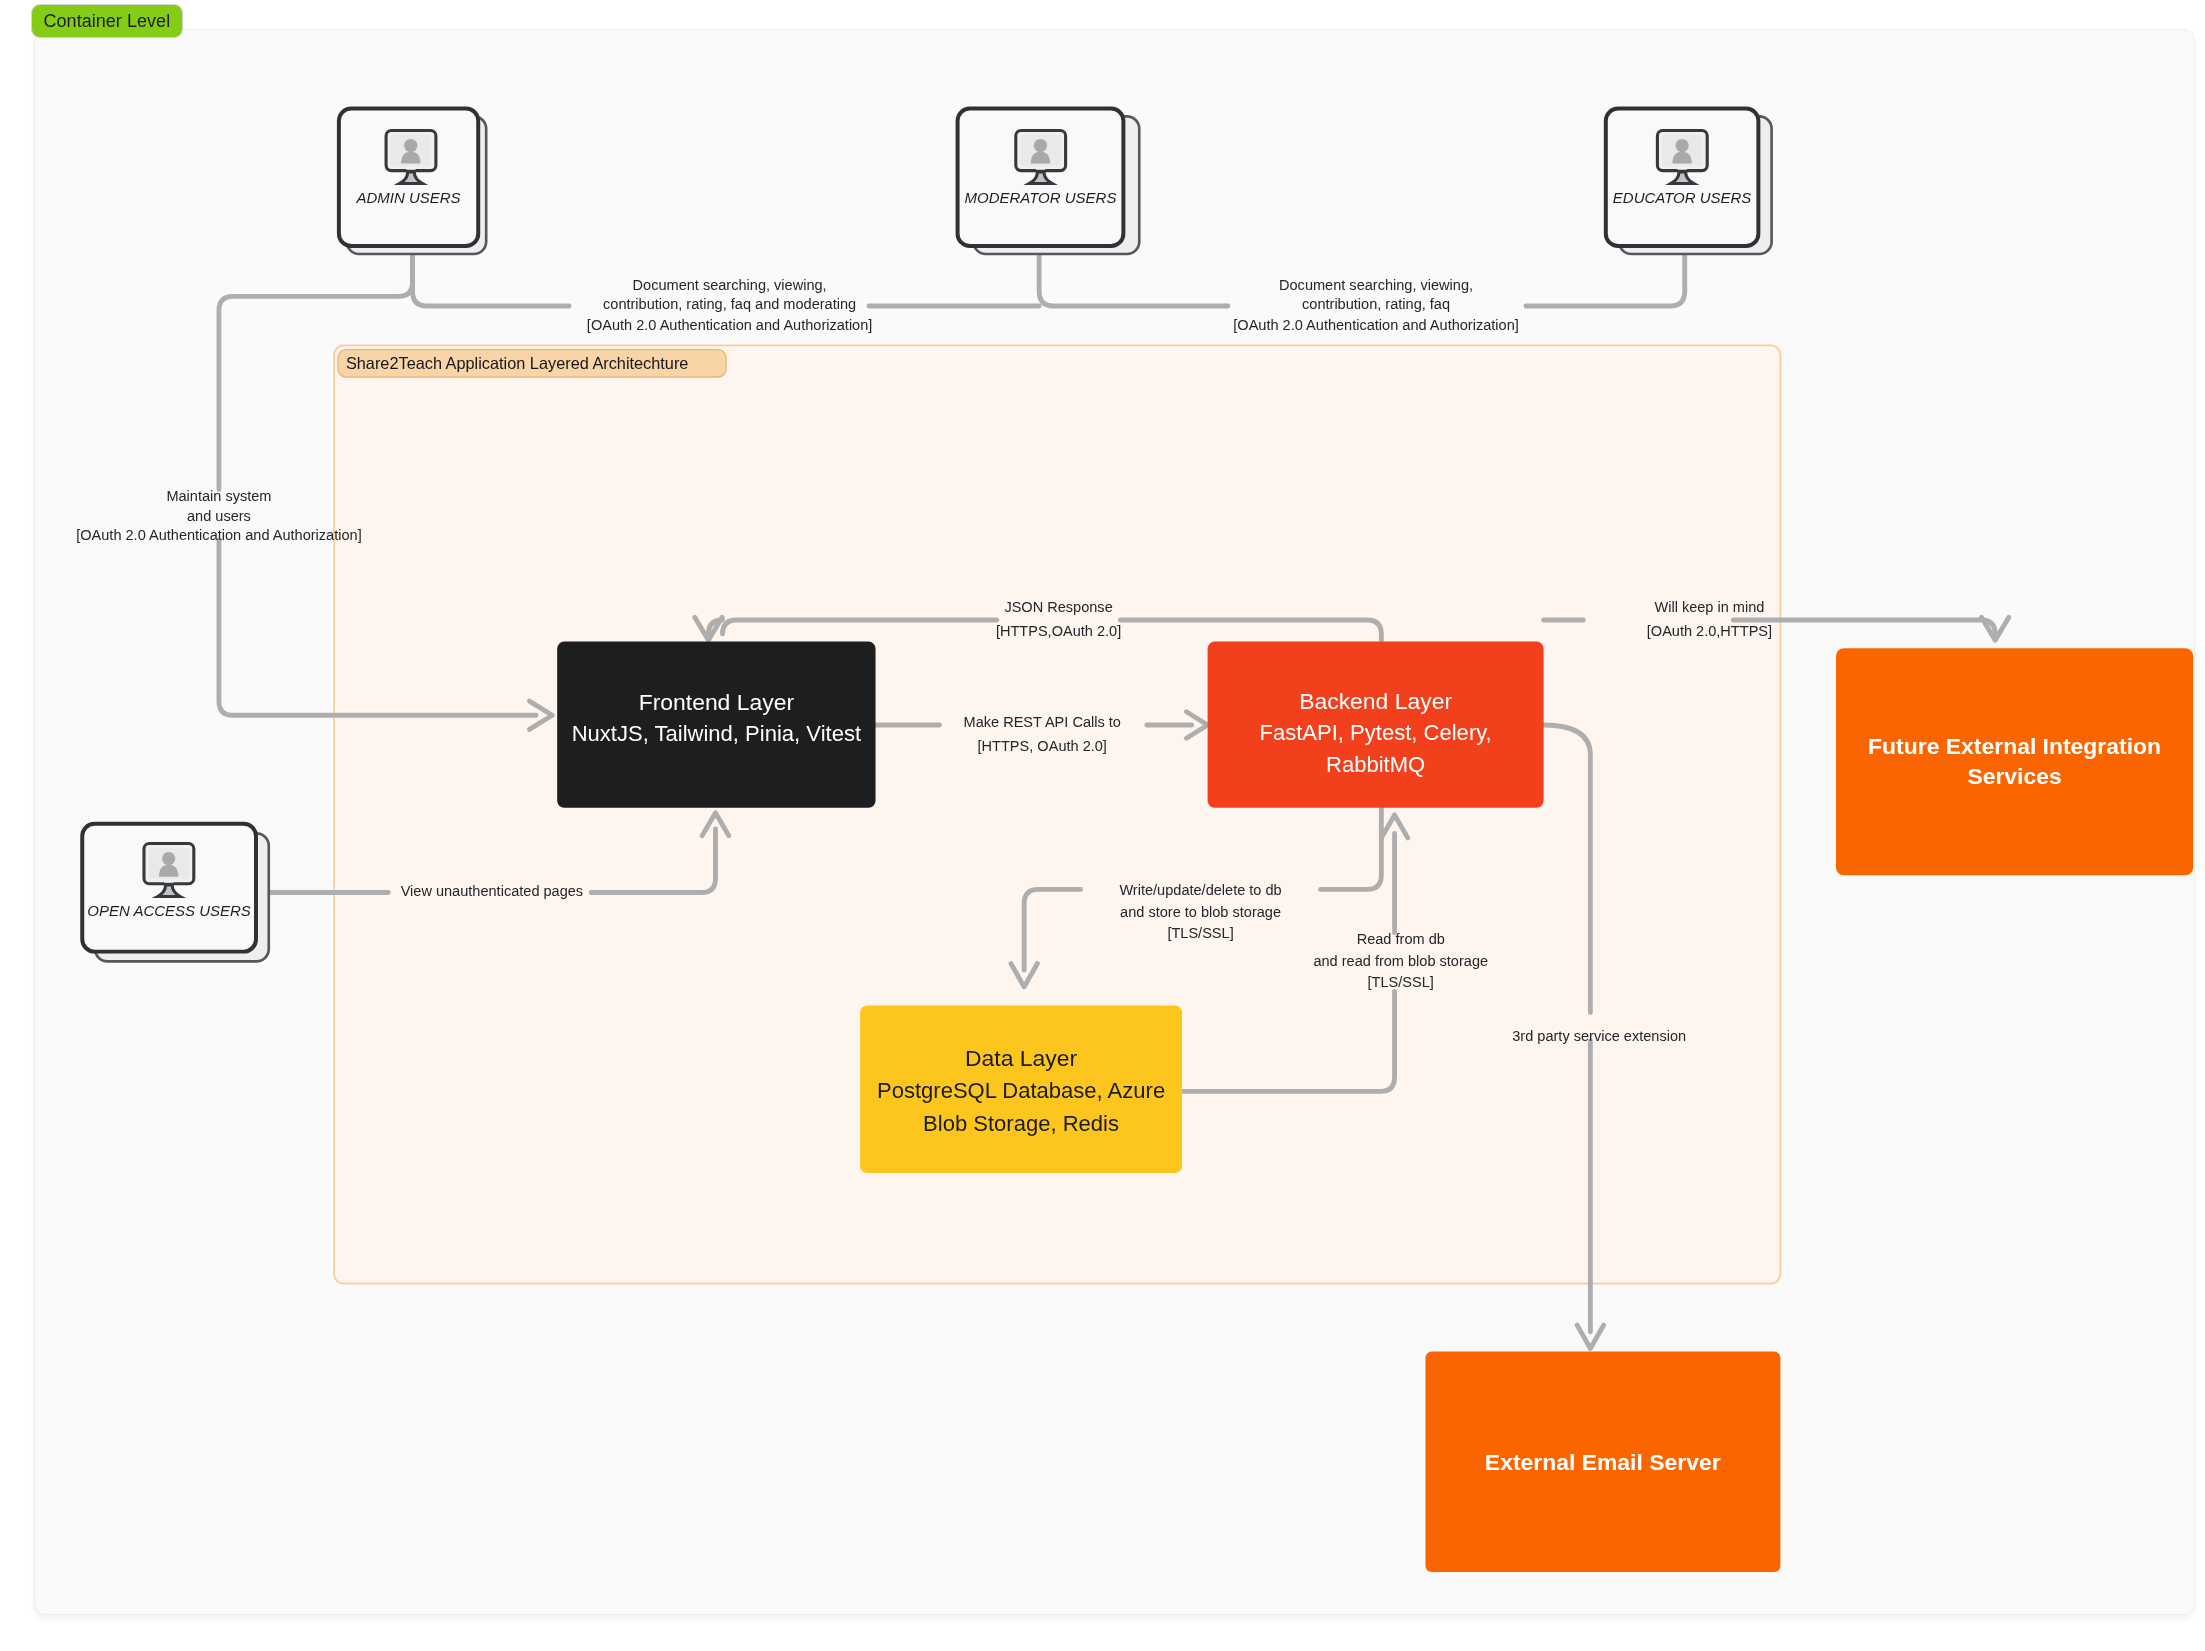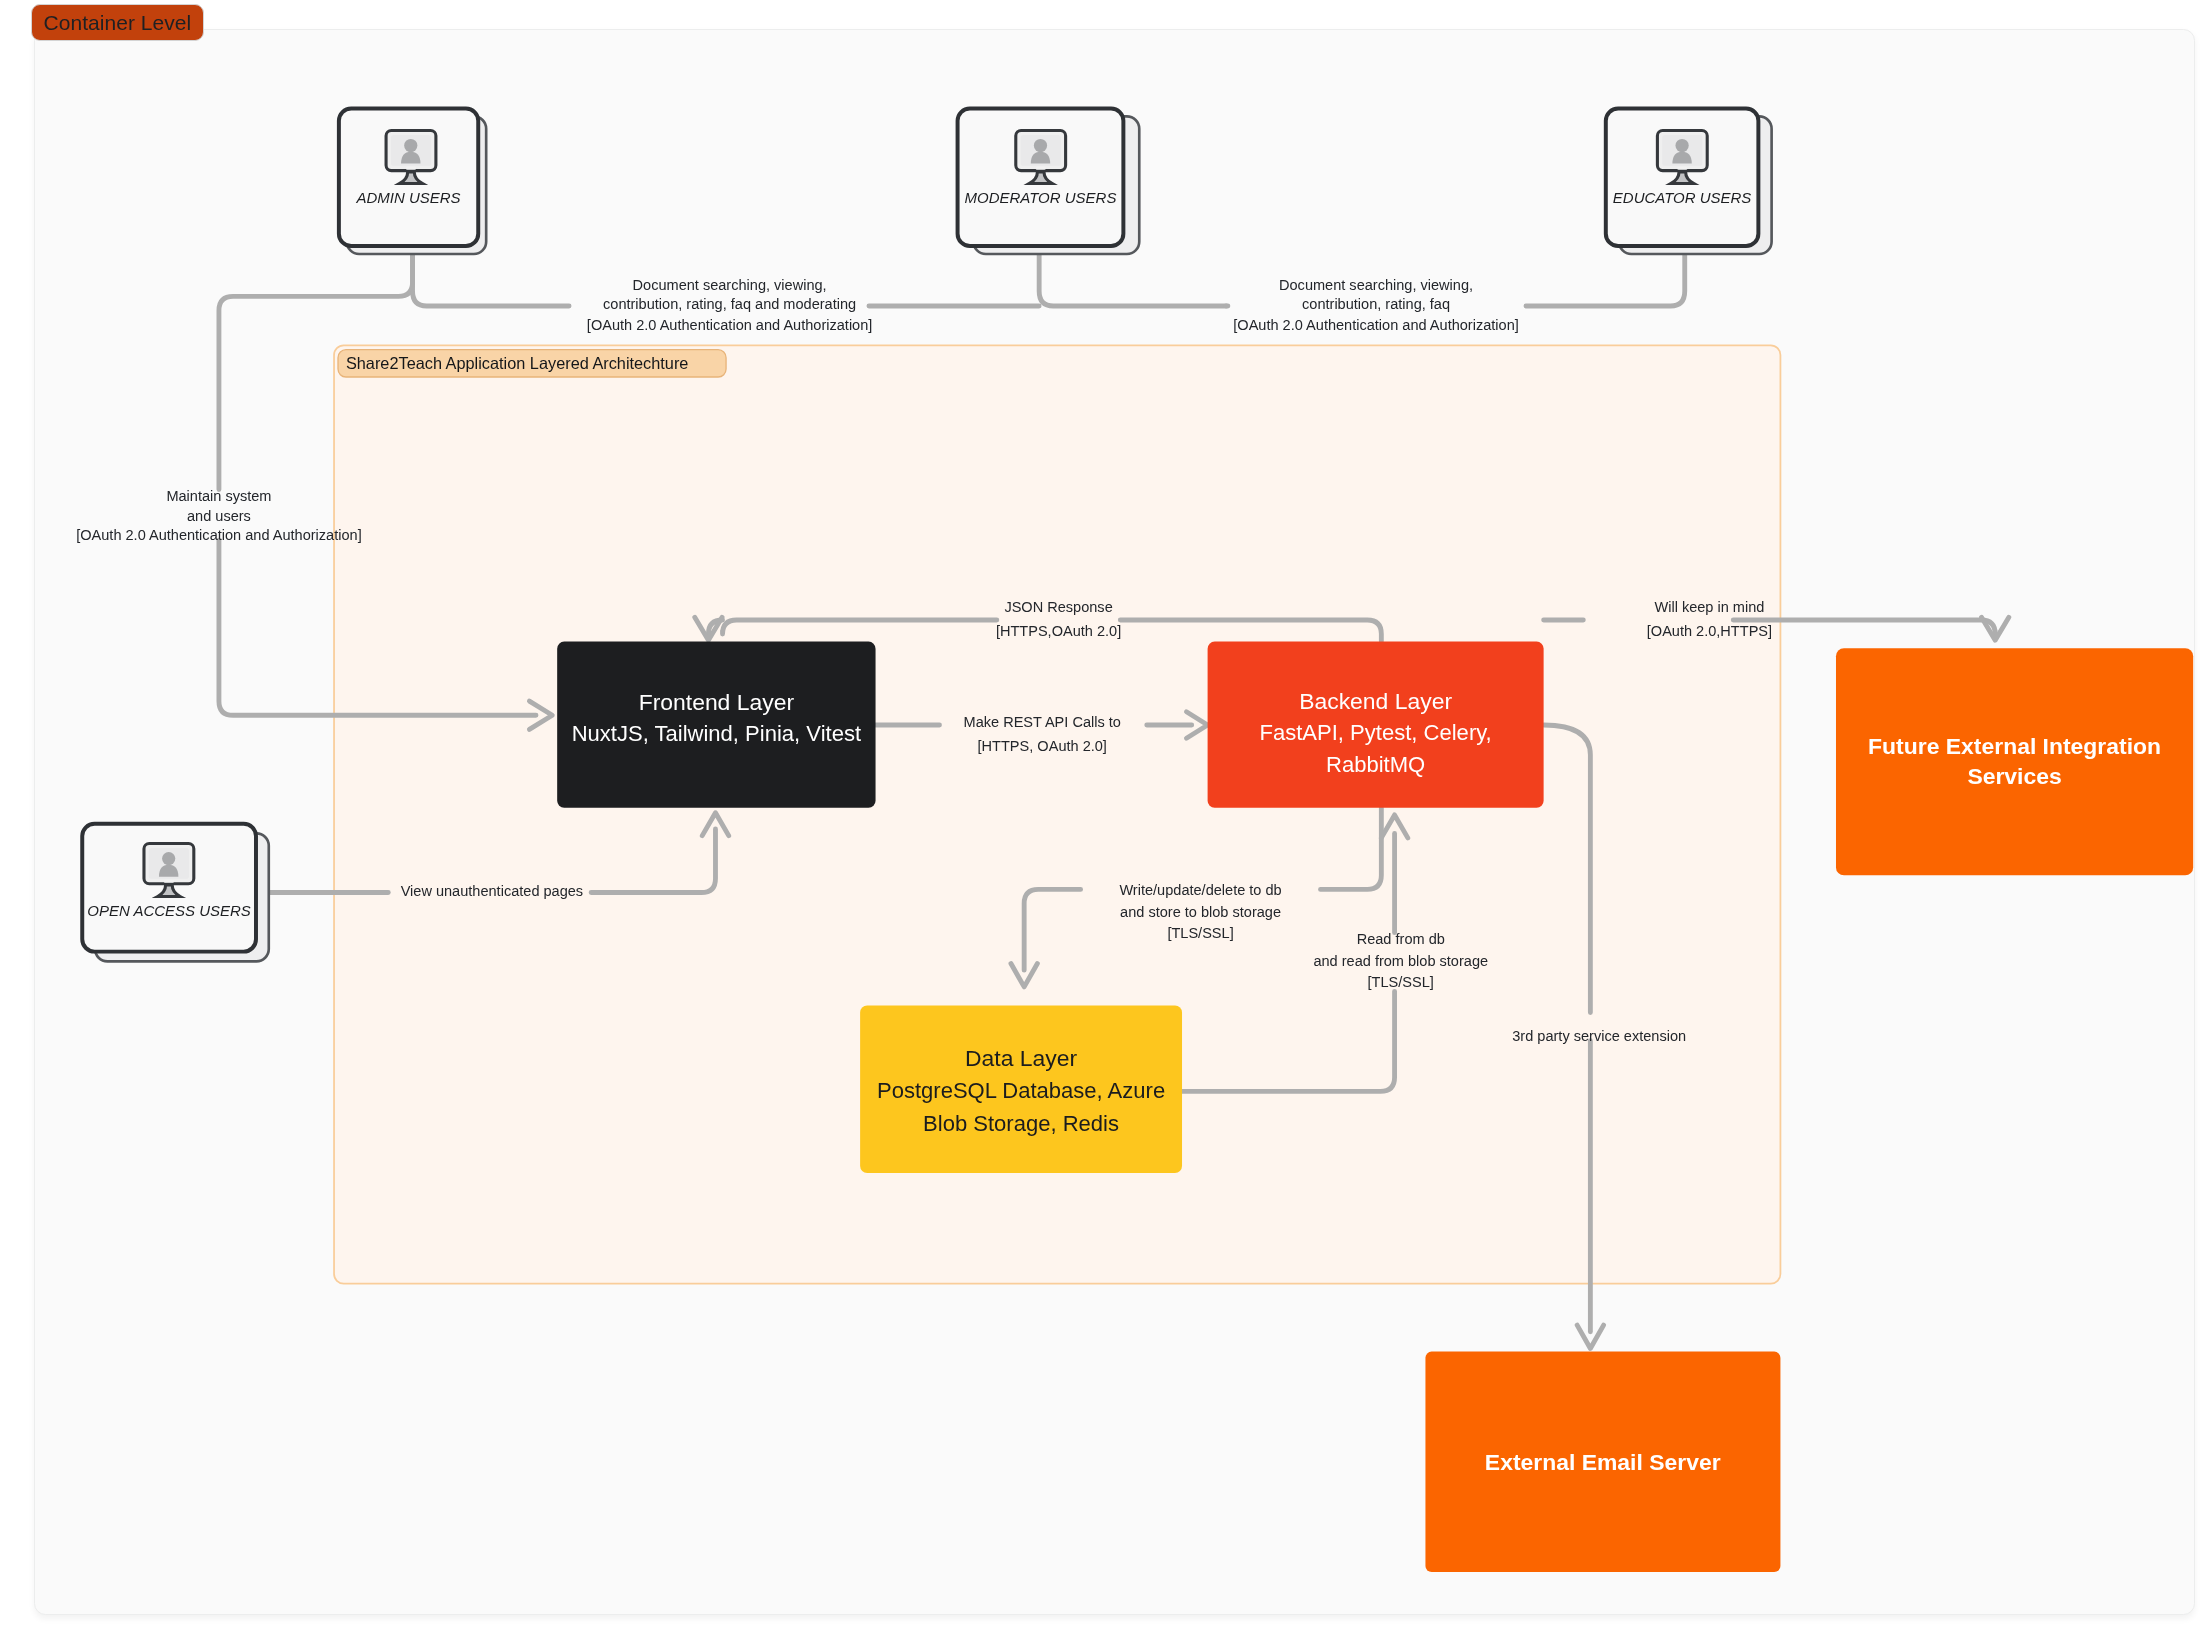--- a/index.html
+++ b/index.html
@@ -24,25 +24,25 @@
     background: #fafafa;
     border: 1.3px solid #eceded;
     border-radius: 11.5px;
     box-shadow: 0 3.5px 6.2px rgba(0,0,0,0.05);
     box-sizing: border-box;
   }
   #level-badge {
     position: absolute;
     left: 31px;
     top: 4.4px;
-    background: #c2410c;
+    background: #84cc16;
     border: 0.9px solid #d4d4d4;
     border-radius: 9px;
     padding: 5.3px 11.5px;
-    font-size: 21px;
+    font-size: 18px;
     color: #1f2023;
     letter-spacing: 0.04px;
     z-index: 40;
     white-space: nowrap;
   }
   svg#diagram {
     position: absolute;
     left: 0;
     top: 0;
     width: 2230px;

